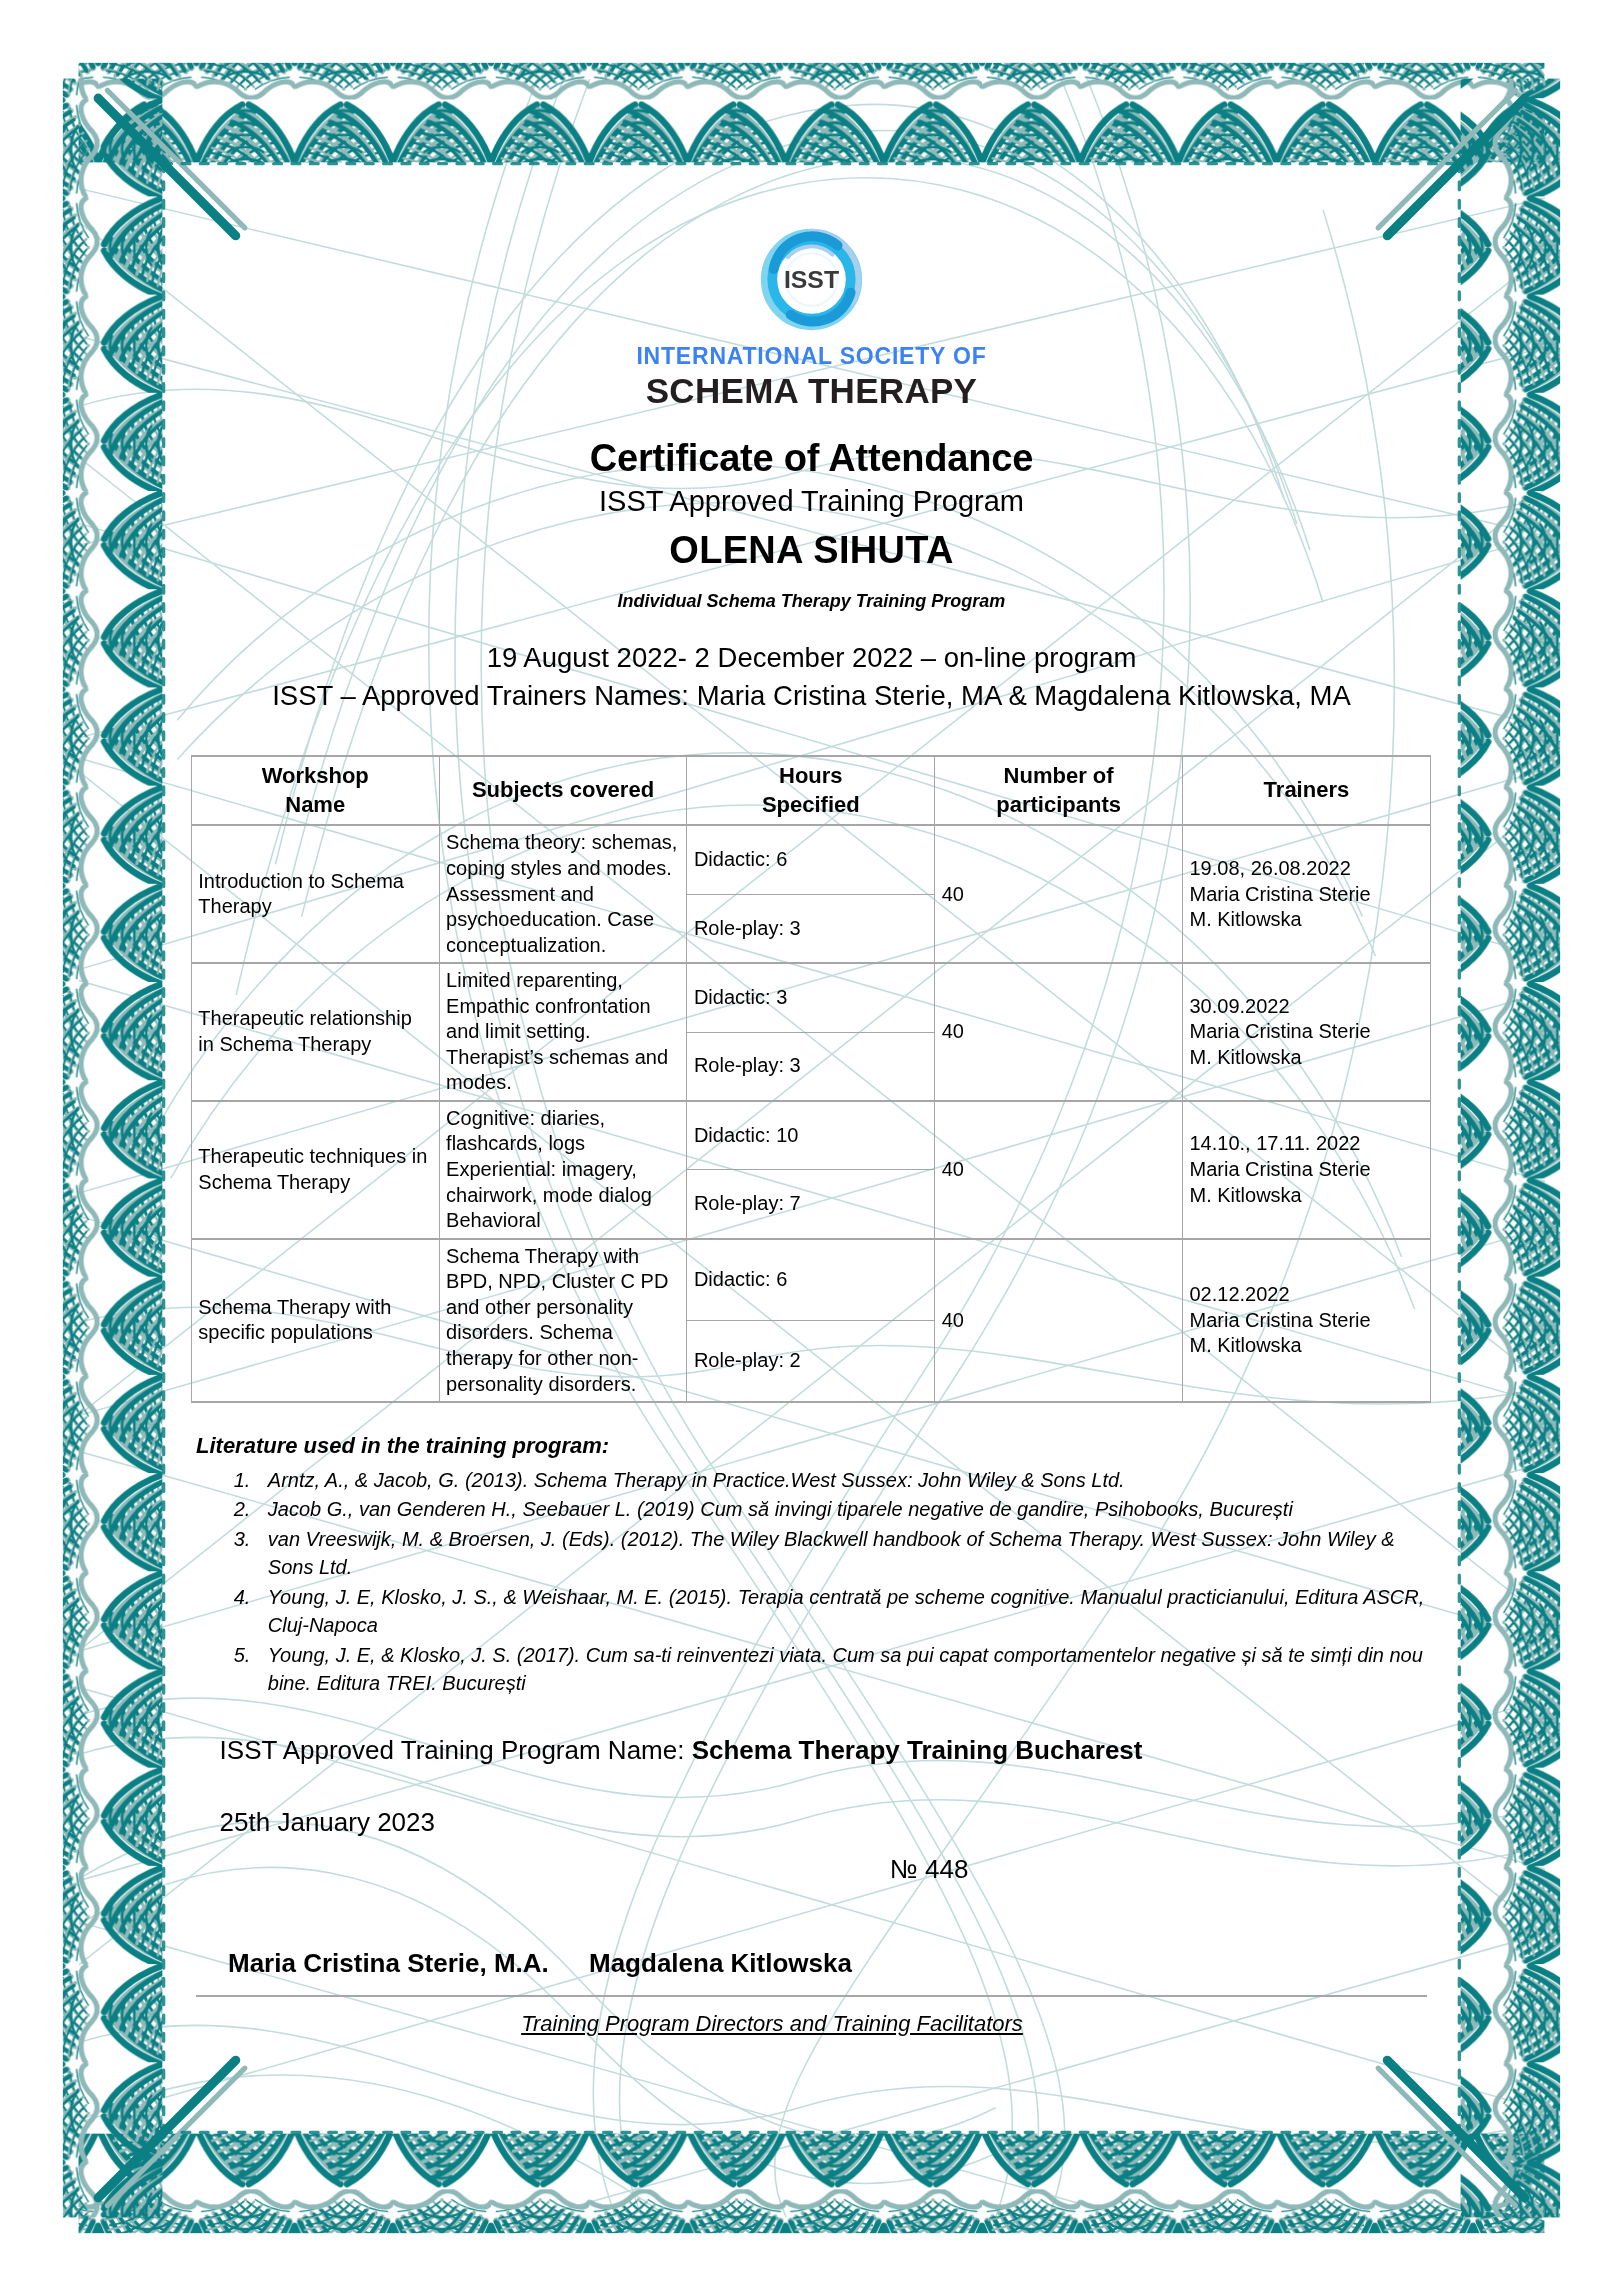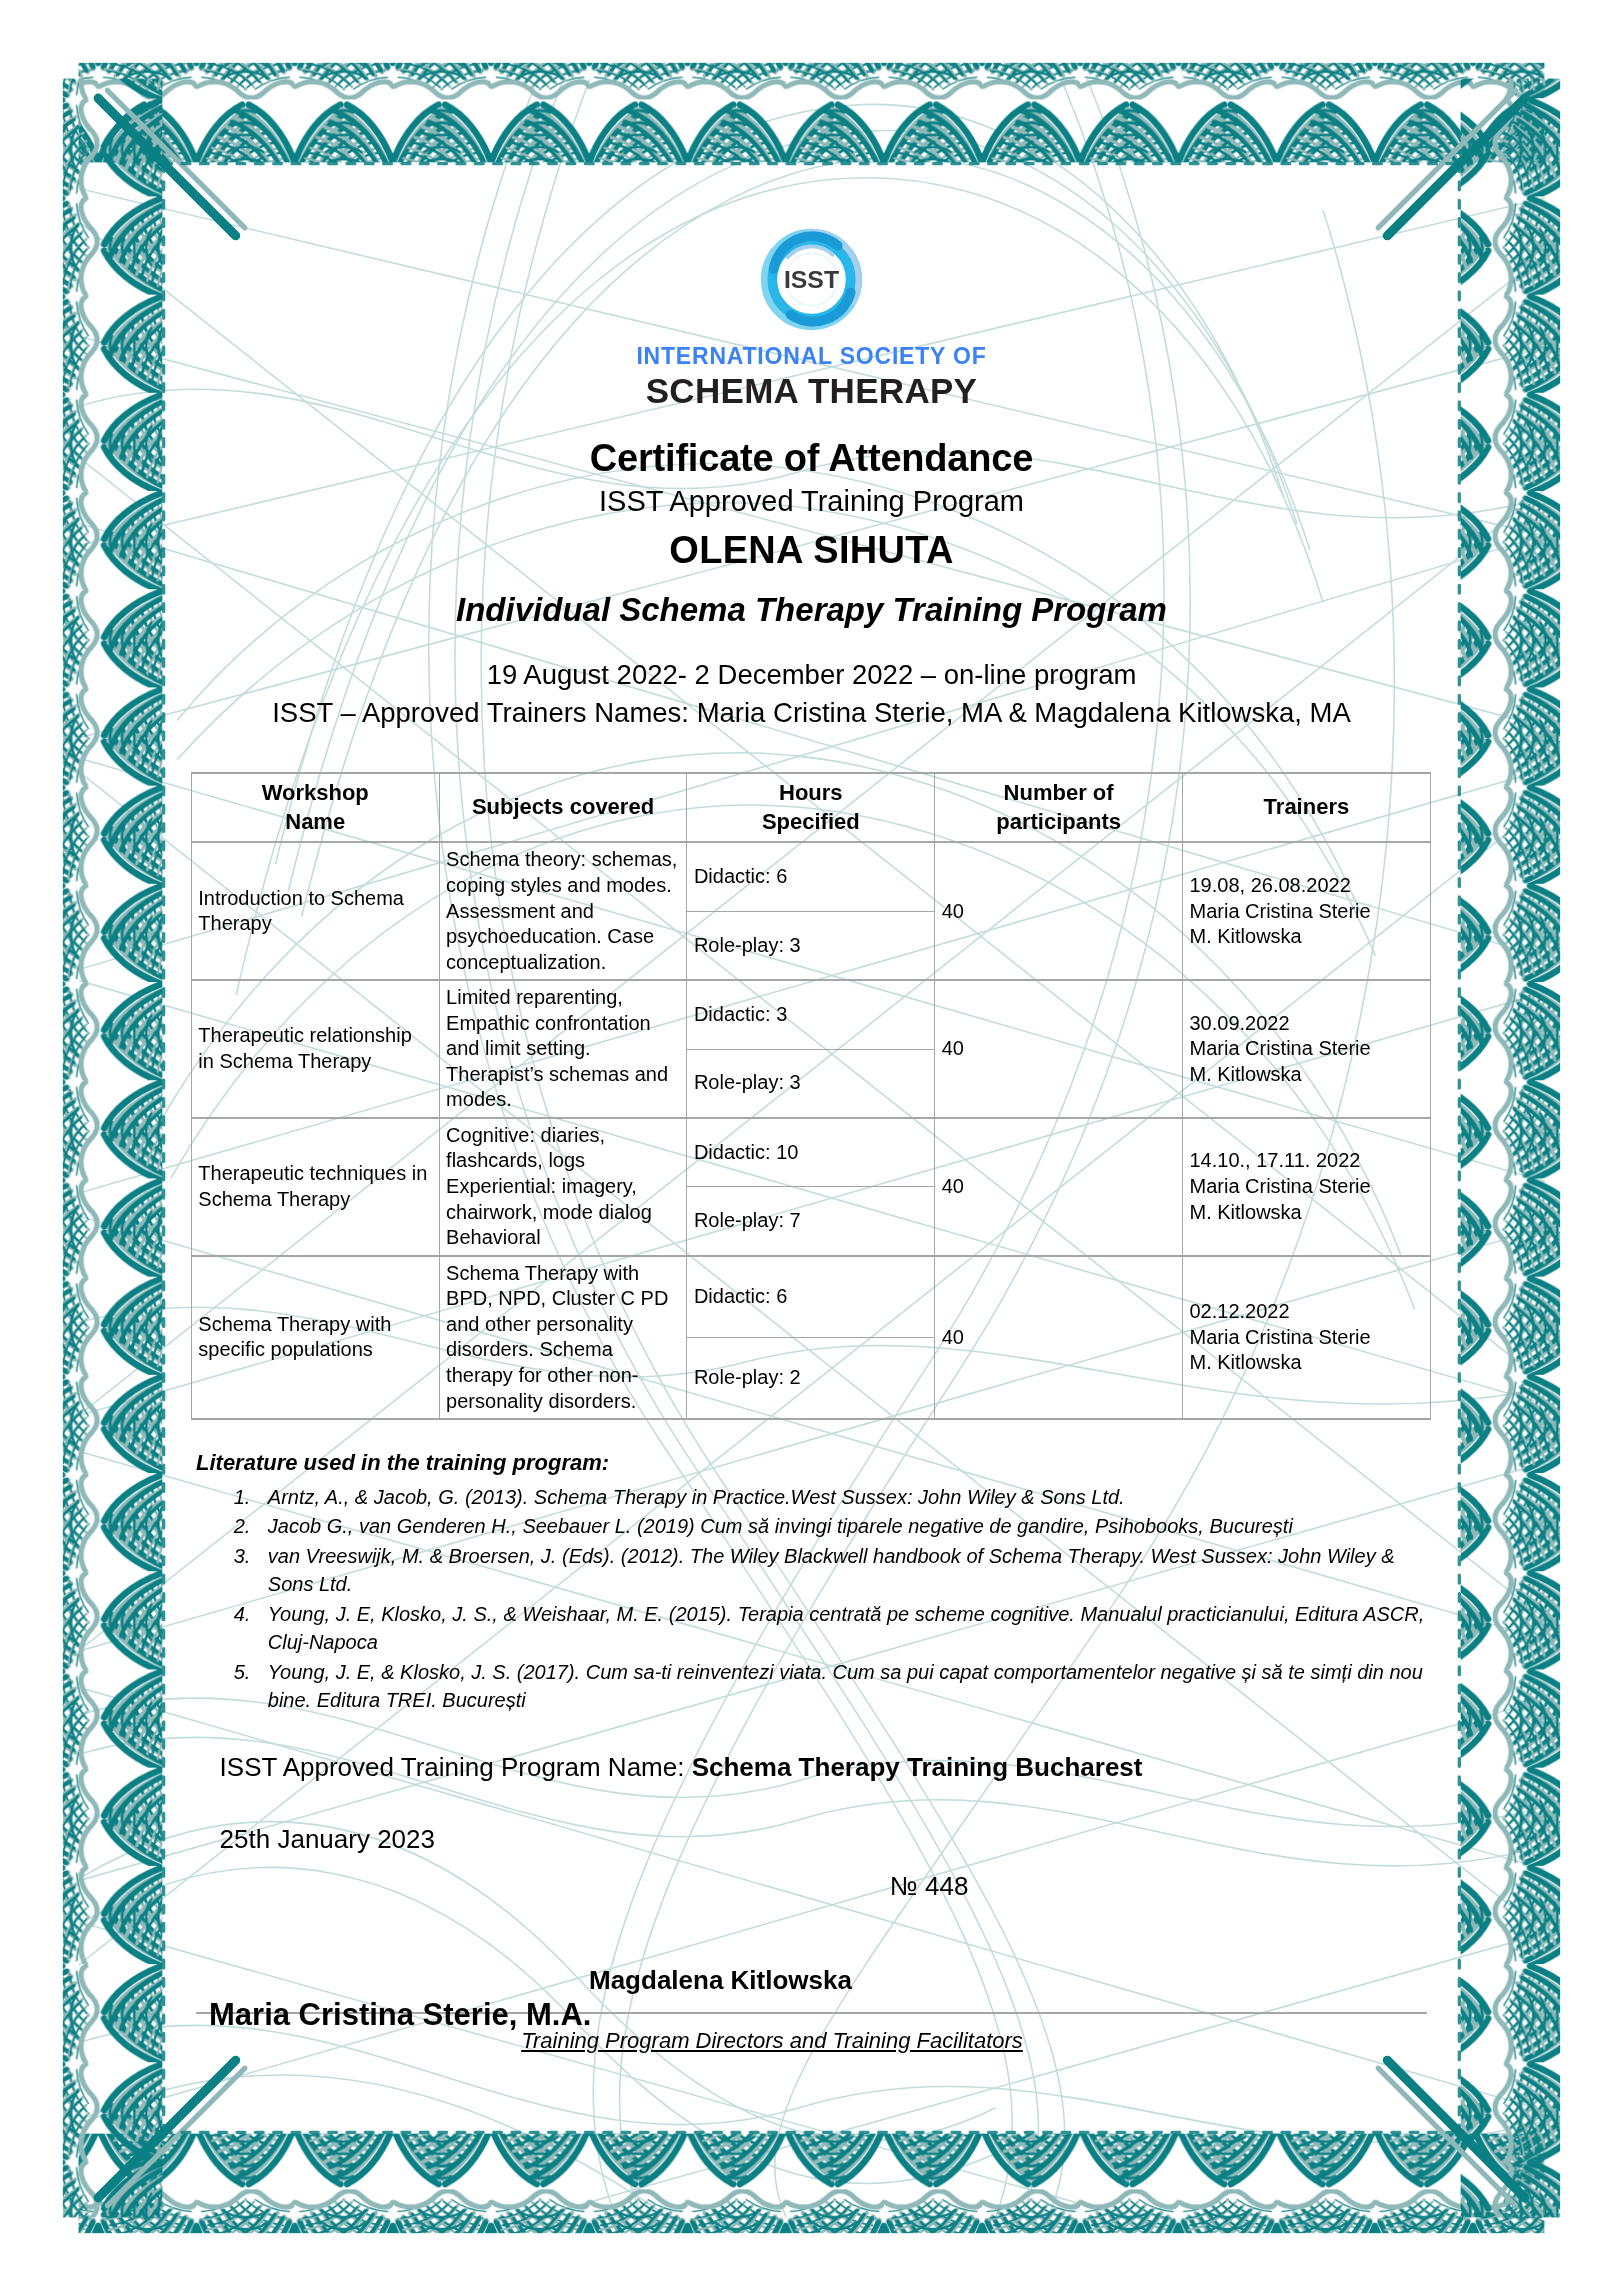--- a/index.html
+++ b/index.html
@@ -87,21 +87,21 @@
     font-size: 38px;
     font-weight: bold;
     margin-top: 10.5px;
     letter-spacing: 0.3px;
   }
   .attended {
     font-size: 27.5px;
     margin-top: 38px;
   }
   .program-name {
-    font-size: 33px;
+    font-size: 18px;
     font-weight: bold;
     font-style: italic;
     margin-top: 19.6px;
   }
   .dates {
     font-size: 27.5px;
     margin-top: 30px;
   }
   .trainers-line {
     font-size: 27.5px;
@@ -179,22 +179,22 @@
     margin-top: 15.7px;
     margin-left: 694px;
   }
 
   .sig-row {
     margin-top: 63px;
     position: relative;
     height: 42px;
   }
   .sig-a {
-    position: absolute; left: 13px; top: 0;
-    font-size: 31px; font-weight: bold; margin-top: 32px;
+    position: absolute; left: 32px; top: 0;
+    font-size: 26px; font-weight: bold;
   }
   .sig-b {
     position: absolute; left: 393px; top: 0;
     font-size: 26px; font-weight: bold;
   }
   .sig-rule {
     margin-left: 0px;
     width: 1231px;
     height: 2px;
     background: #a6a6a6;

